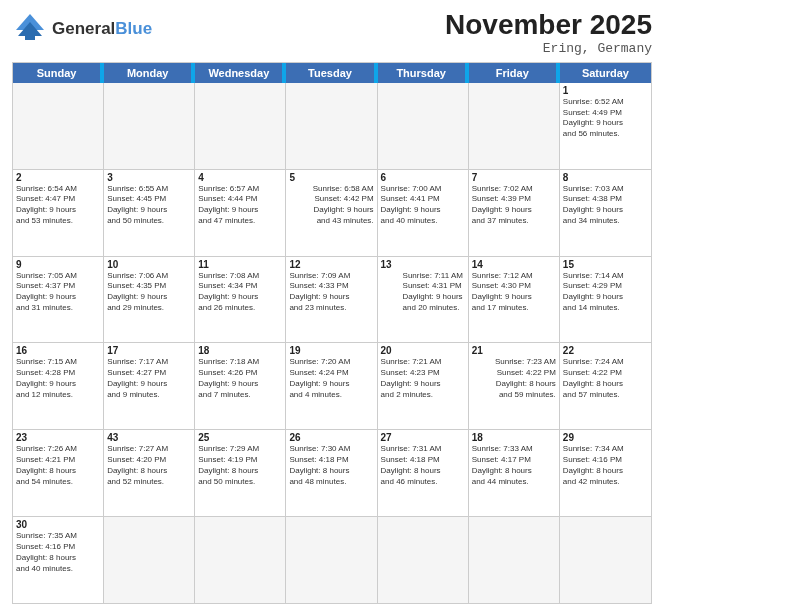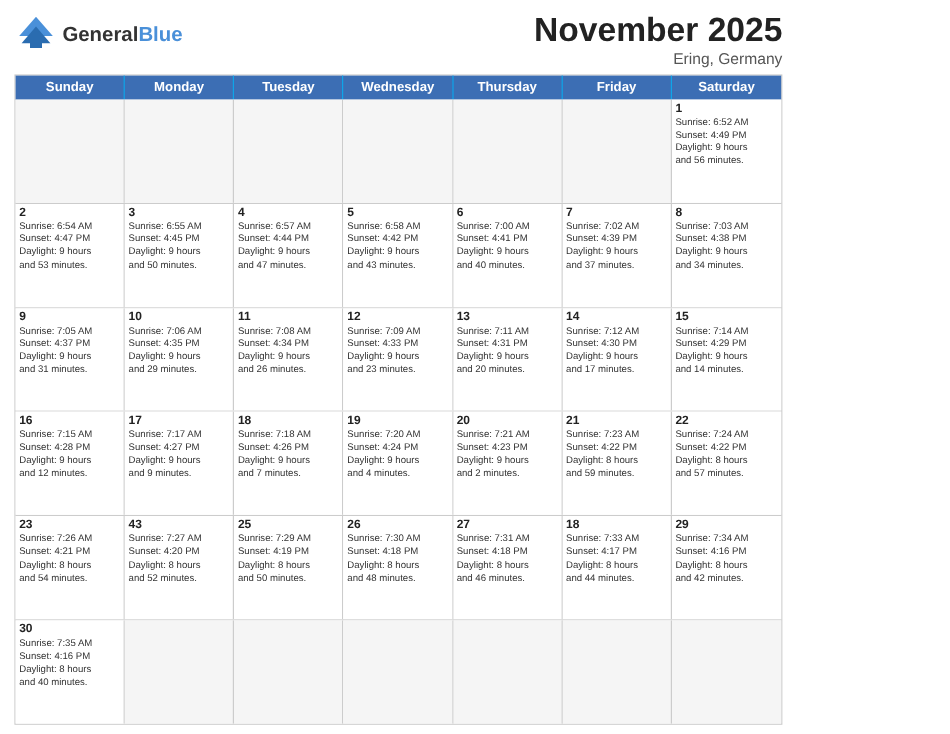--- a/index.html
+++ b/index.html
@@ -33,39 +33,40 @@
     }
     .month-title {
       font-size: 28px;
       font-weight: bold;
       color: #222;
       line-height: 1.1;
     }
     .subtitle {
       font-size: 13px;
       color: #555;
+      font-family: Liberation Mono, monospace;
     }
     .calendar {
       flex: 1;
       display: flex;
       flex-direction: column;
       border: 1px solid #ccc;
     }
     .cal-header {
       display: grid;
       grid-template-columns: repeat(7, 1fr);
       background: #3c6eb4;
     }
     .cal-header-cell {
       color: #fff;
       font-size: 11px;
       font-weight: bold;
       text-align: center;
       padding: 4px 2px;
-      border-right: 1px solid #0ea5e9;
+      border-right: 4px solid #0ea5e9;
     }
     .cal-header-cell:last-child { border-right: none; }
     .cal-body {
       flex: 1;
       display: flex;
       flex-direction: column;
     }
     .cal-row {
       display: grid;
       grid-template-columns: repeat(7, 1fr);
@@ -120,22 +121,22 @@
     <div class="title-block">
       <div class="month-title">November 2025</div>
       <div class="subtitle">Ering, Germany</div>
     </div>
   </div>
 
   <div class="calendar">
     <div class="cal-header">
     <div class="cal-header-cell">Sunday</div>
         <div class="cal-header-cell">Monday</div>
+        <div class="cal-header-cell">Wednesday</div>
         <div class="cal-header-cell">Tuesday</div>
-        <div class="cal-header-cell">Wednesday</div>
         <div class="cal-header-cell">Thursday</div>
         <div class="cal-header-cell">Friday</div>
         <div class="cal-header-cell">Saturday</div>
       </div>
     <div class="cal-body">
     <div class="cal-row">
           <div class="cal-cell empty"></div>
           <div class="cal-cell empty"></div>
           <div class="cal-cell empty"></div>
           <div class="cal-cell empty"></div>
@@ -166,21 +167,21 @@
           </div>
           <div class="cal-cell">
             <span class="day-num">4</span>
             <div class="cell-info" style="white-space: pre-line;">Sunrise: 6:57 AM
 Sunset: 4:44 PM
 Daylight: 9 hours
 and 47 minutes.</div>
           </div>
           <div class="cal-cell">
             <span class="day-num">5</span>
-            <div class="cell-info" style="white-space: pre-line;">Sunrise: 6:58 AM
+            <div class="cell-info" style="white-space: pre-line; text-align: right;">Sunrise: 6:58 AM
 Sunset: 4:42 PM
 Daylight: 9 hours
 and 43 minutes.</div>
           </div>
           <div class="cal-cell">
             <span class="day-num">6</span>
             <div class="cell-info" style="white-space: pre-line;">Sunrise: 7:00 AM
 Sunset: 4:41 PM
 Daylight: 9 hours
 and 40 minutes.</div>
@@ -224,21 +225,21 @@
           </div>
           <div class="cal-cell">
             <span class="day-num">12</span>
             <div class="cell-info" style="white-space: pre-line;">Sunrise: 7:09 AM
 Sunset: 4:33 PM
 Daylight: 9 hours
 and 23 minutes.</div>
           </div>
           <div class="cal-cell">
             <span class="day-num">13</span>
-            <div class="cell-info" style="white-space: pre-line;">Sunrise: 7:11 AM
+            <div class="cell-info" style="white-space: pre-line; margin-left: 22px;">Sunrise: 7:11 AM
 Sunset: 4:31 PM
 Daylight: 9 hours
 and 20 minutes.</div>
           </div>
           <div class="cal-cell">
             <span class="day-num">14</span>
             <div class="cell-info" style="white-space: pre-line;">Sunrise: 7:12 AM
 Sunset: 4:30 PM
 Daylight: 9 hours
 and 17 minutes.</div>
@@ -282,21 +283,21 @@
           </div>
           <div class="cal-cell">
             <span class="day-num">20</span>
             <div class="cell-info" style="white-space: pre-line;">Sunrise: 7:21 AM
 Sunset: 4:23 PM
 Daylight: 9 hours
 and 2 minutes.</div>
           </div>
           <div class="cal-cell">
             <span class="day-num">21</span>
-            <div class="cell-info" style="white-space: pre-line;">Sunrise: 7:23 AM
+            <div class="cell-info" style="white-space: pre-line; text-align: right;">Sunrise: 7:23 AM
 Sunset: 4:22 PM
 Daylight: 8 hours
 and 59 minutes.</div>
           </div>
           <div class="cal-cell">
             <span class="day-num">22</span>
             <div class="cell-info" style="white-space: pre-line;">Sunrise: 7:24 AM
 Sunset: 4:22 PM
 Daylight: 8 hours
 and 57 minutes.</div>

